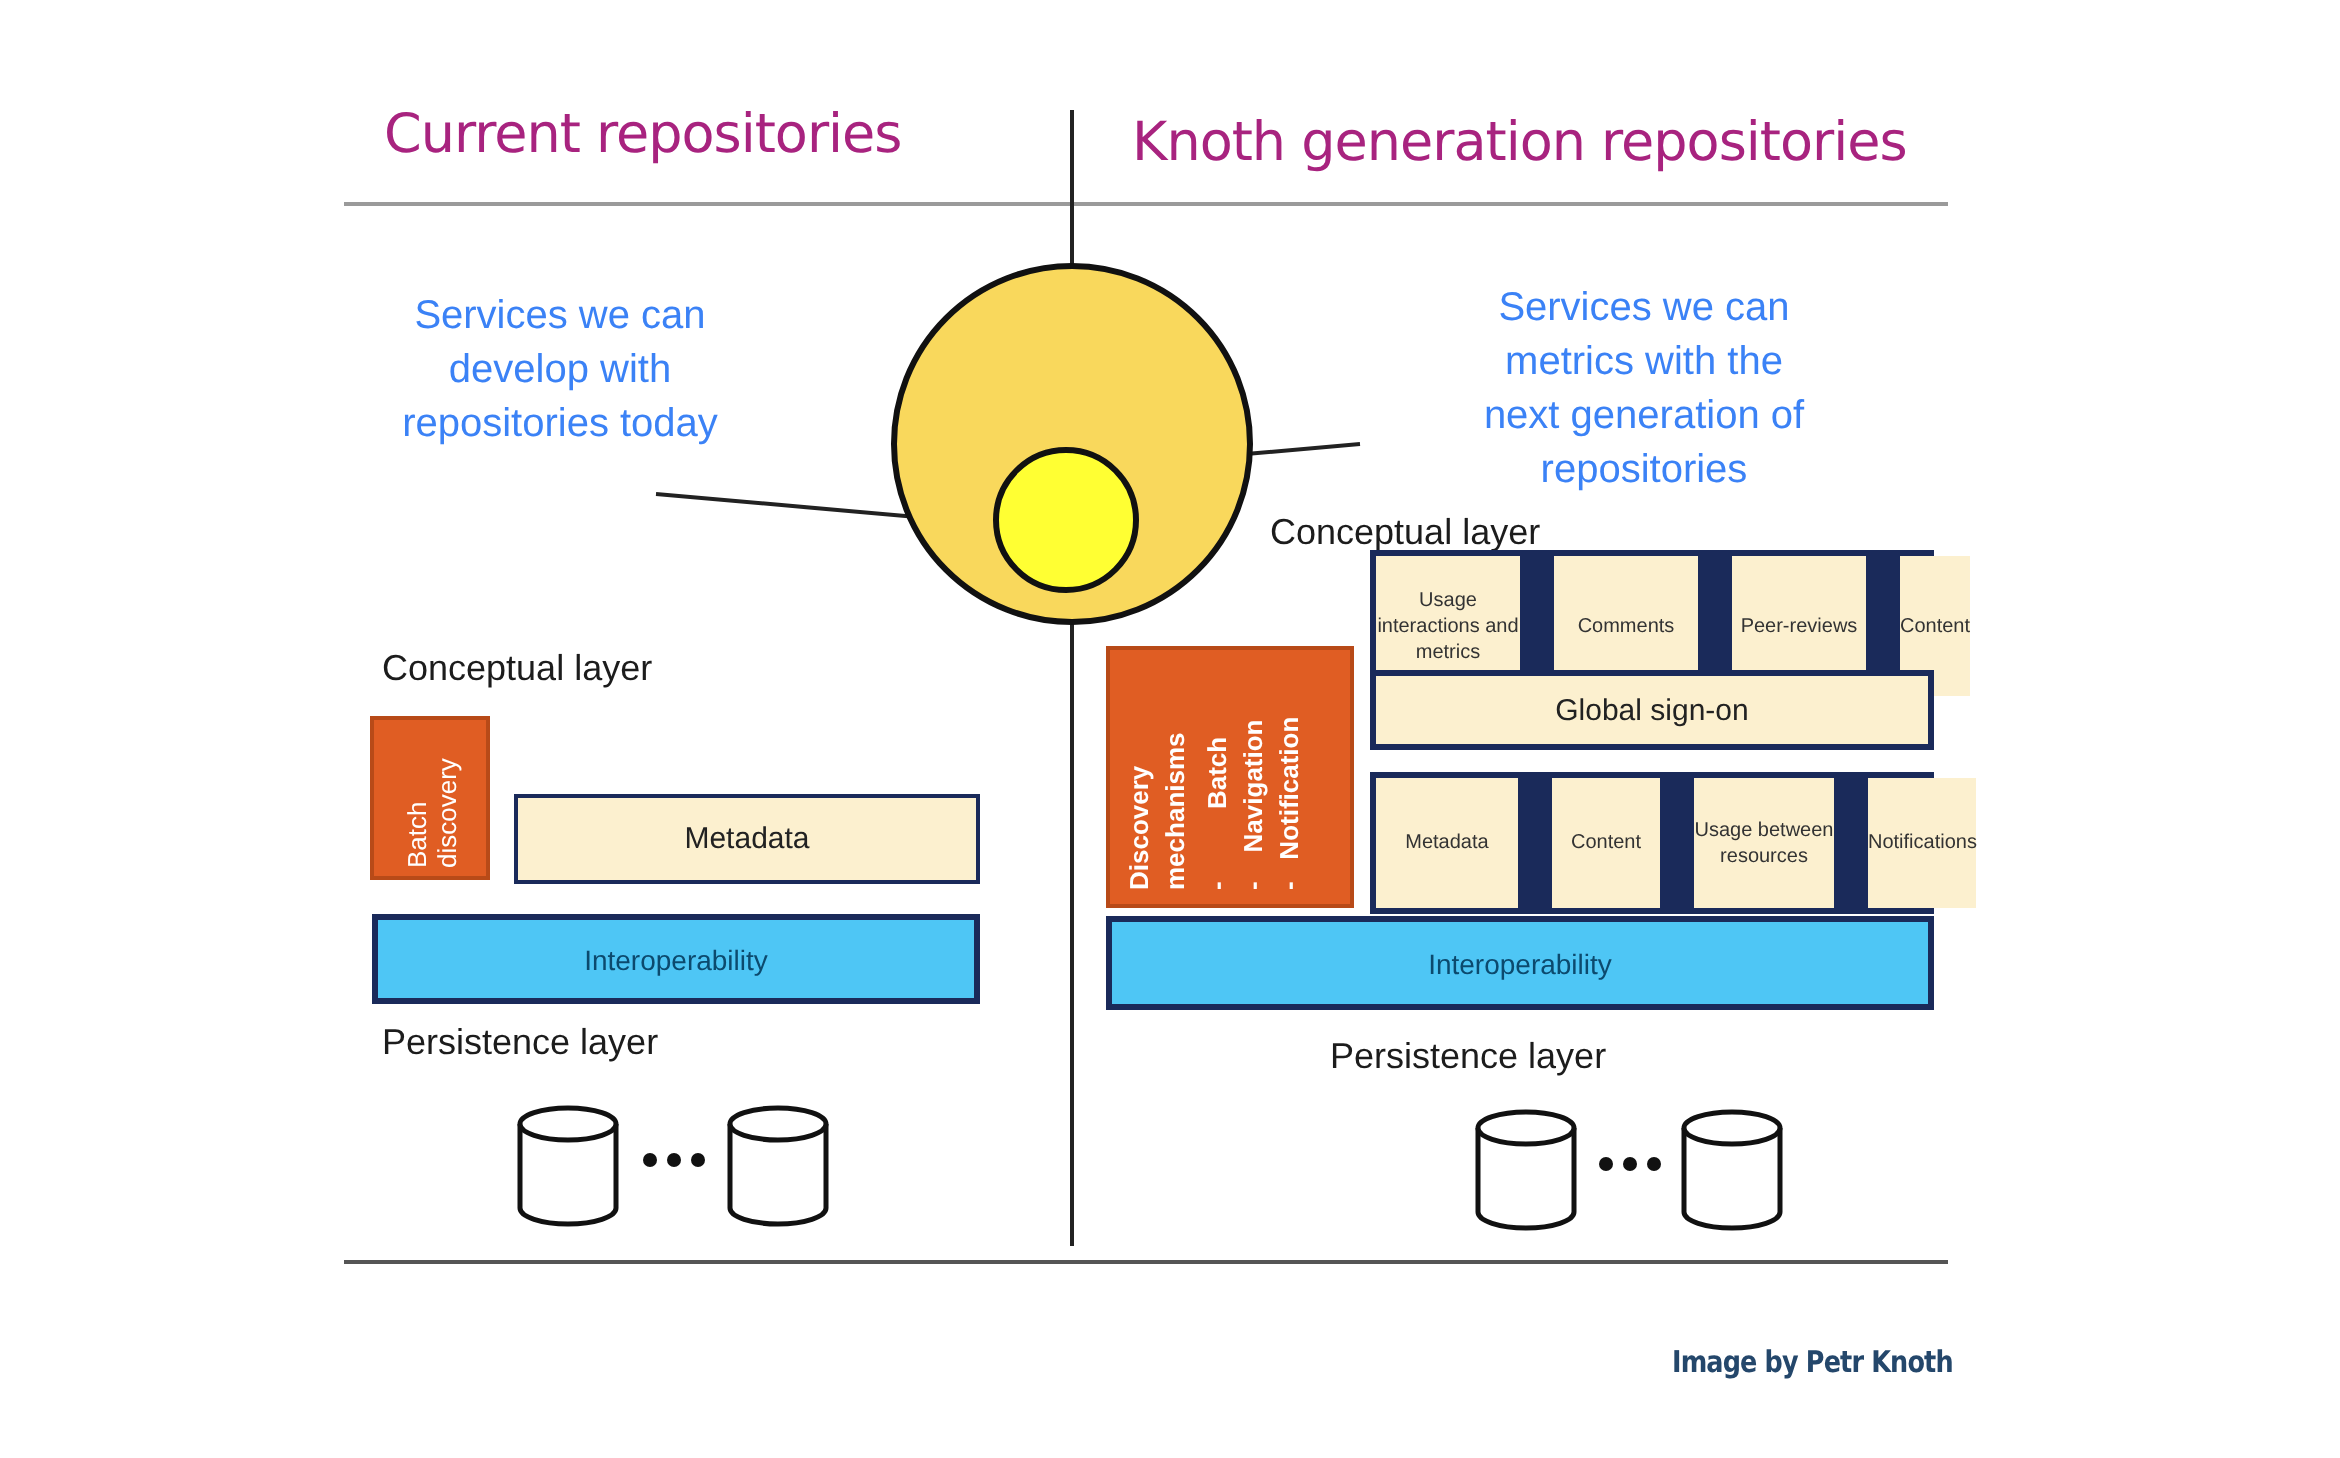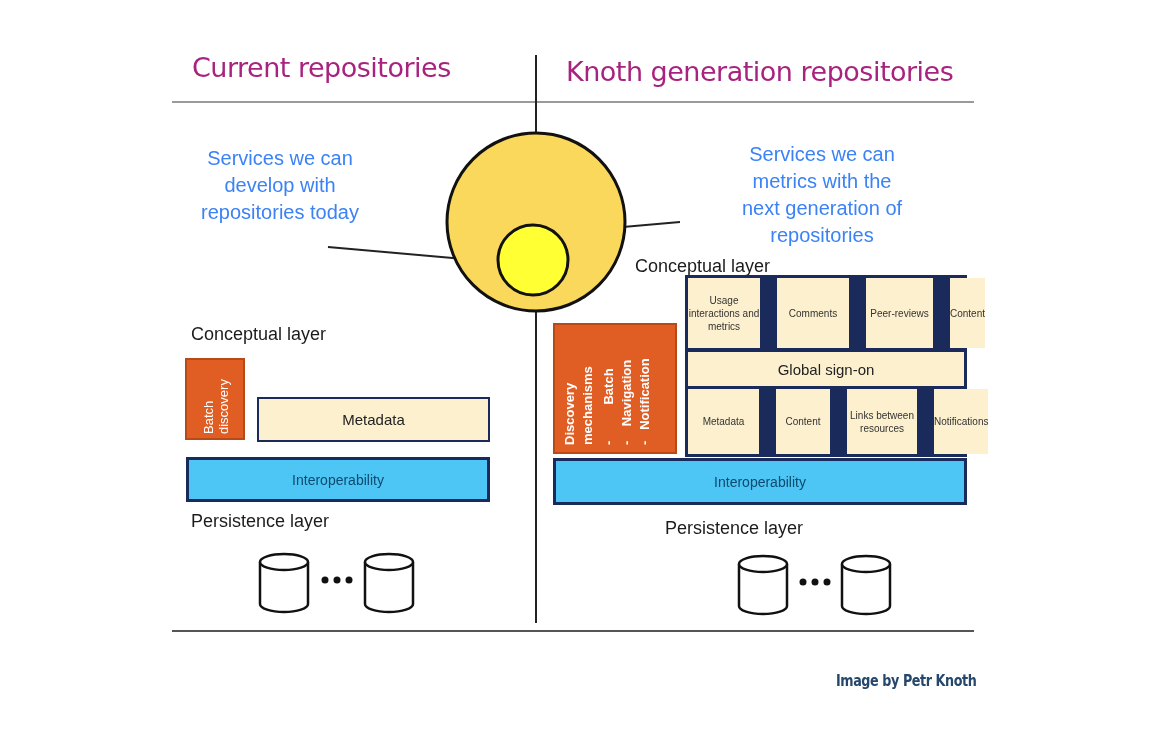--- a/index.html
+++ b/index.html
@@ -88,25 +88,25 @@
   <div class="vtext" style="left:64px; top:120px;"><span>-</span> &nbsp;&nbsp; <span>Navigation</span></div>
   <div class="vtext" style="left:82px; top:120px;"><span>-</span> &nbsp; <span>Notification</span></div>
 </div>
 
 <div class="grid" style="left:685px; top:275px; width:282px; height:76px; grid-template-columns:72px 72px 67px 1fr;">
   <div class="cell">Usage interactions and metrics</div>
   <div class="cell">Comments</div>
   <div class="cell">Peer-reviews</div>
   <div class="cell">Content</div>
 </div>
-<div class="abs box-cream" style="left:685px; top:349px; width:282px; height:40px; border-width:3px; font-size:15px;">Global sign-on</div>
+<div class="abs box-cream" style="left:685px; top:335px; width:282px; height:40px; border-width:3px; font-size:15px;">Global sign-on</div>
 <div class="grid" style="left:685px; top:386px; width:282px; height:71px; grid-template-columns:71px 54px 70px 1fr;">
   <div class="cell">Metadata</div>
   <div class="cell">Content</div>
-  <div class="cell">Links between resources</div>
+  <div class="cell">Usage between resources</div>
   <div class="cell">Notifications</div>
 </div>
 
 <div class="abs box-blue" style="left:553px; top:458px; width:414px; height:47px;">Interoperability</div>
 
 <div class="abs layer-label" style="left:665px; top:518px;">Persistence layer</div>
 
 <svg class="abs" style="left:734px; top:552px;" width="170" height="66">
   <g>
     <path d="M5 12 v42 a24 8 0 0 0 48 0 v-42" fill="#fff" stroke="#111" stroke-width="2.5"></path>

